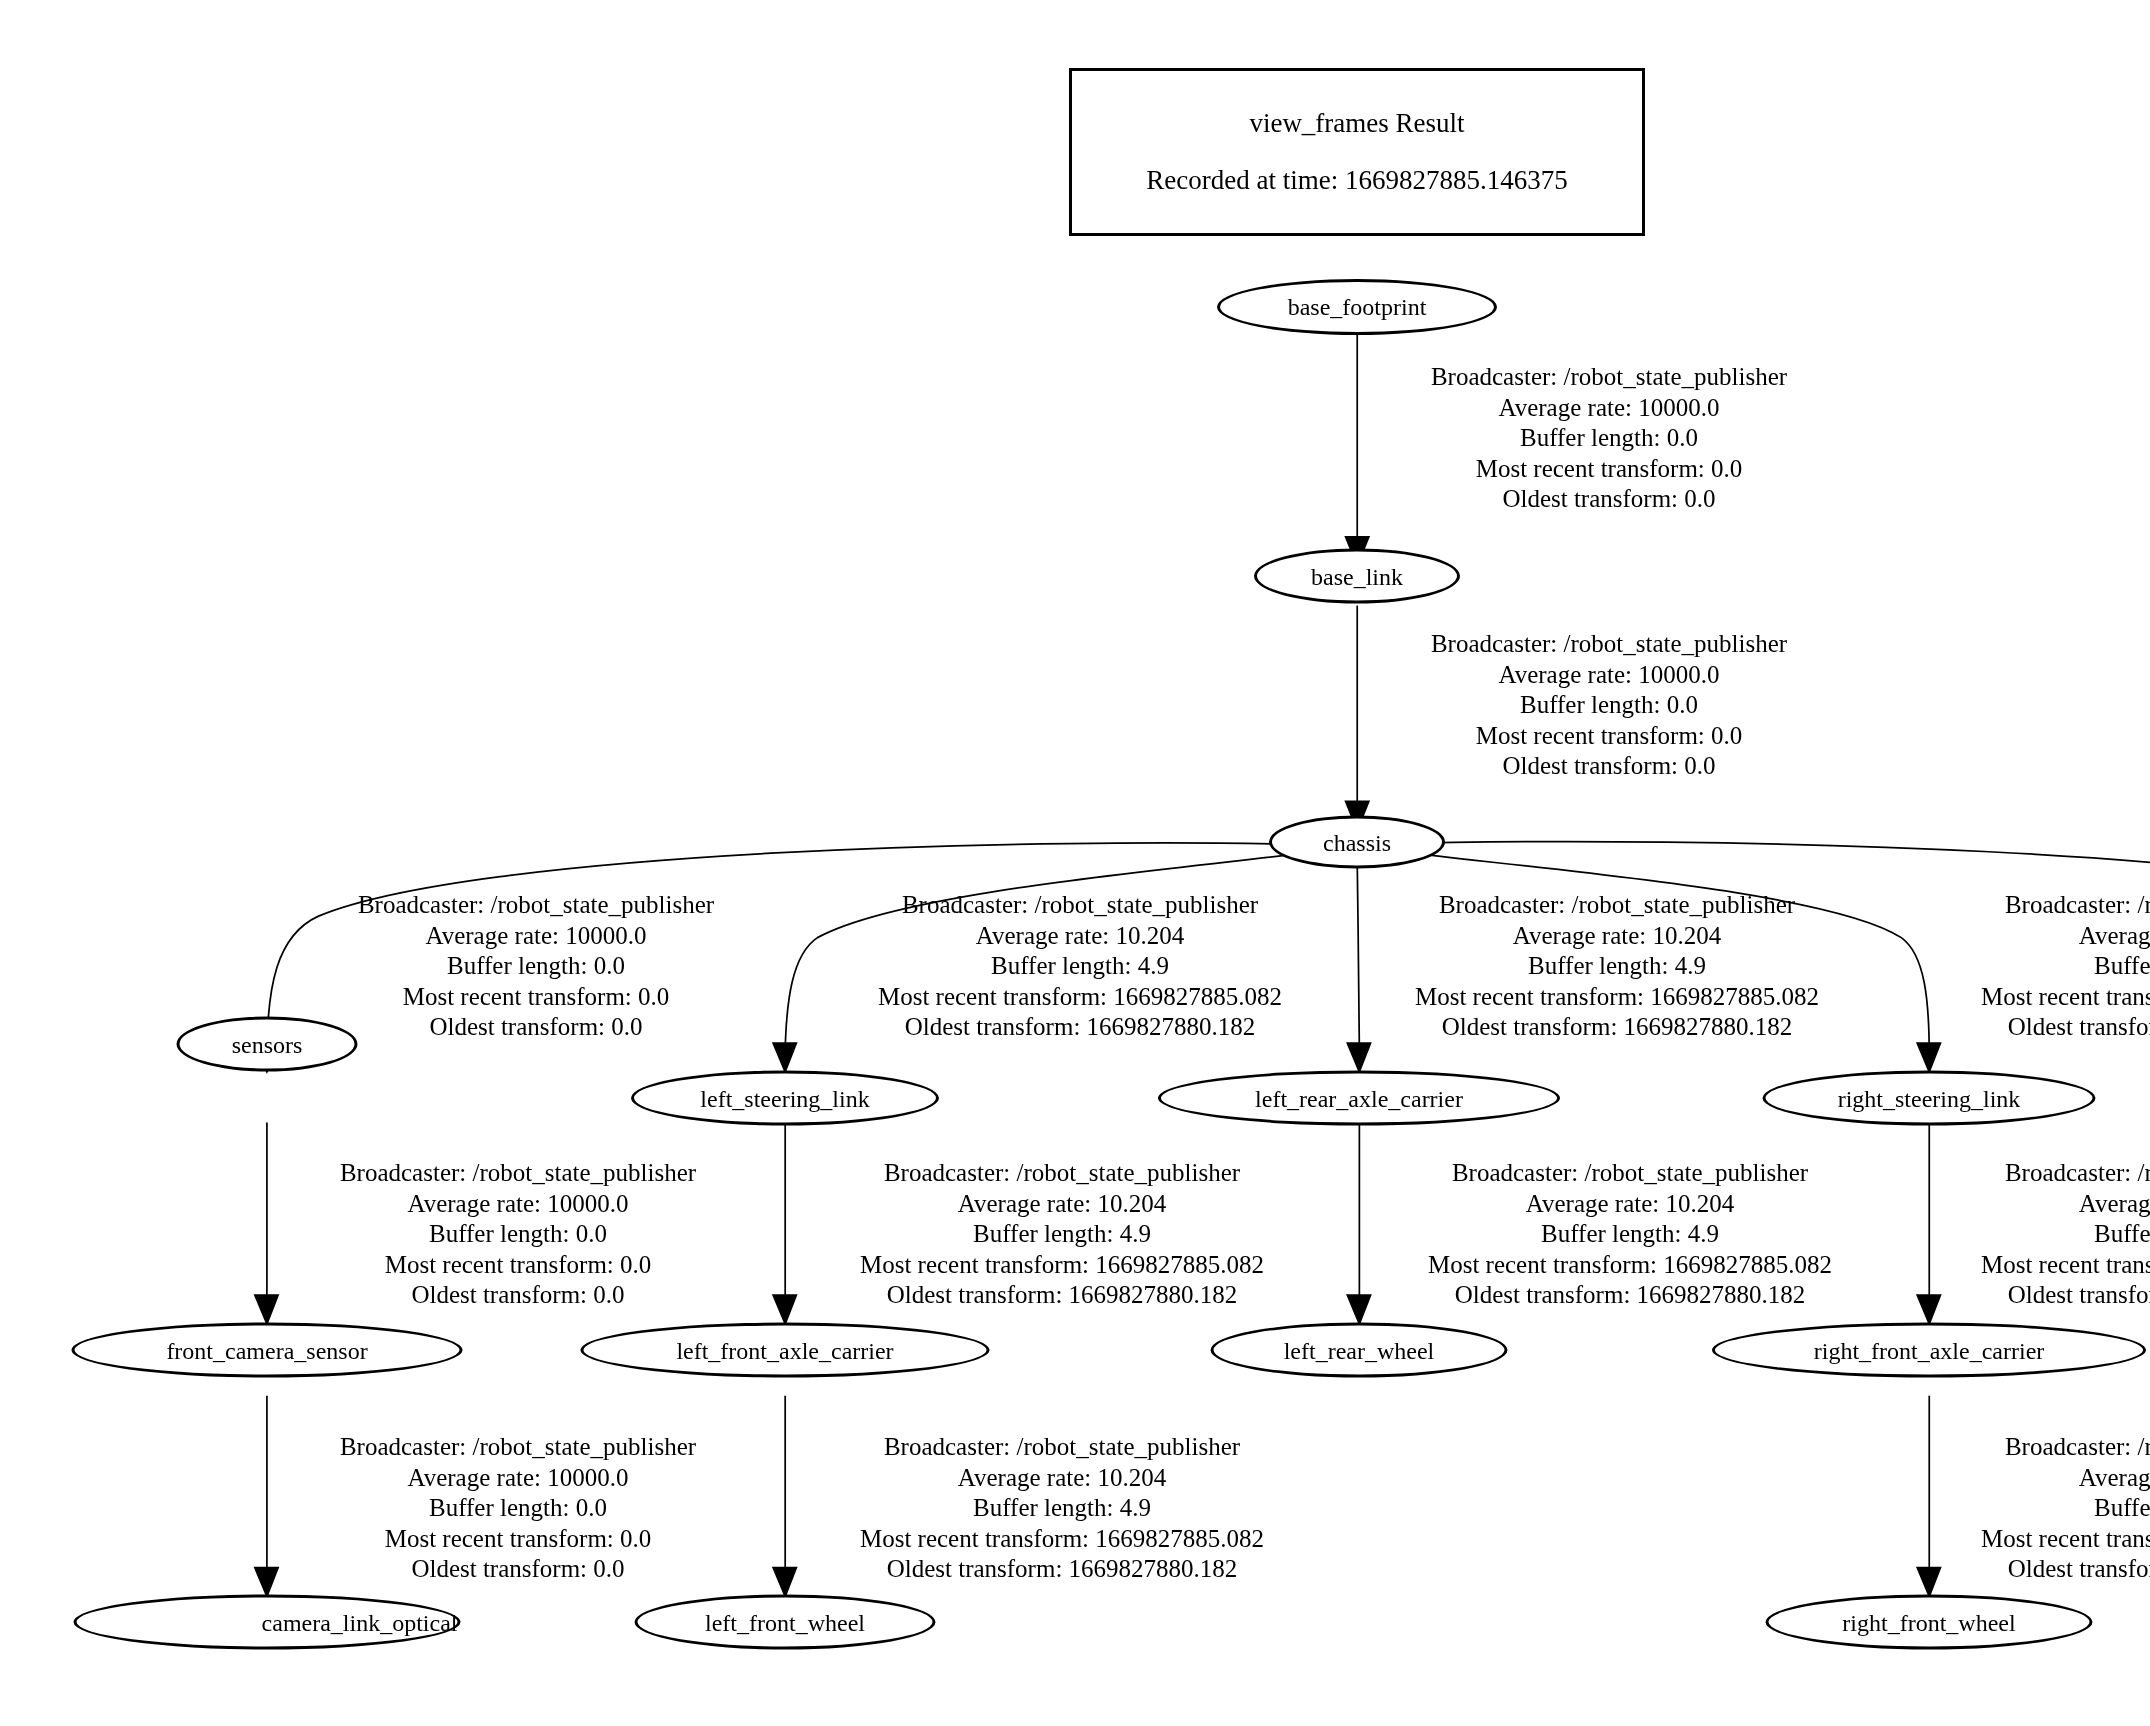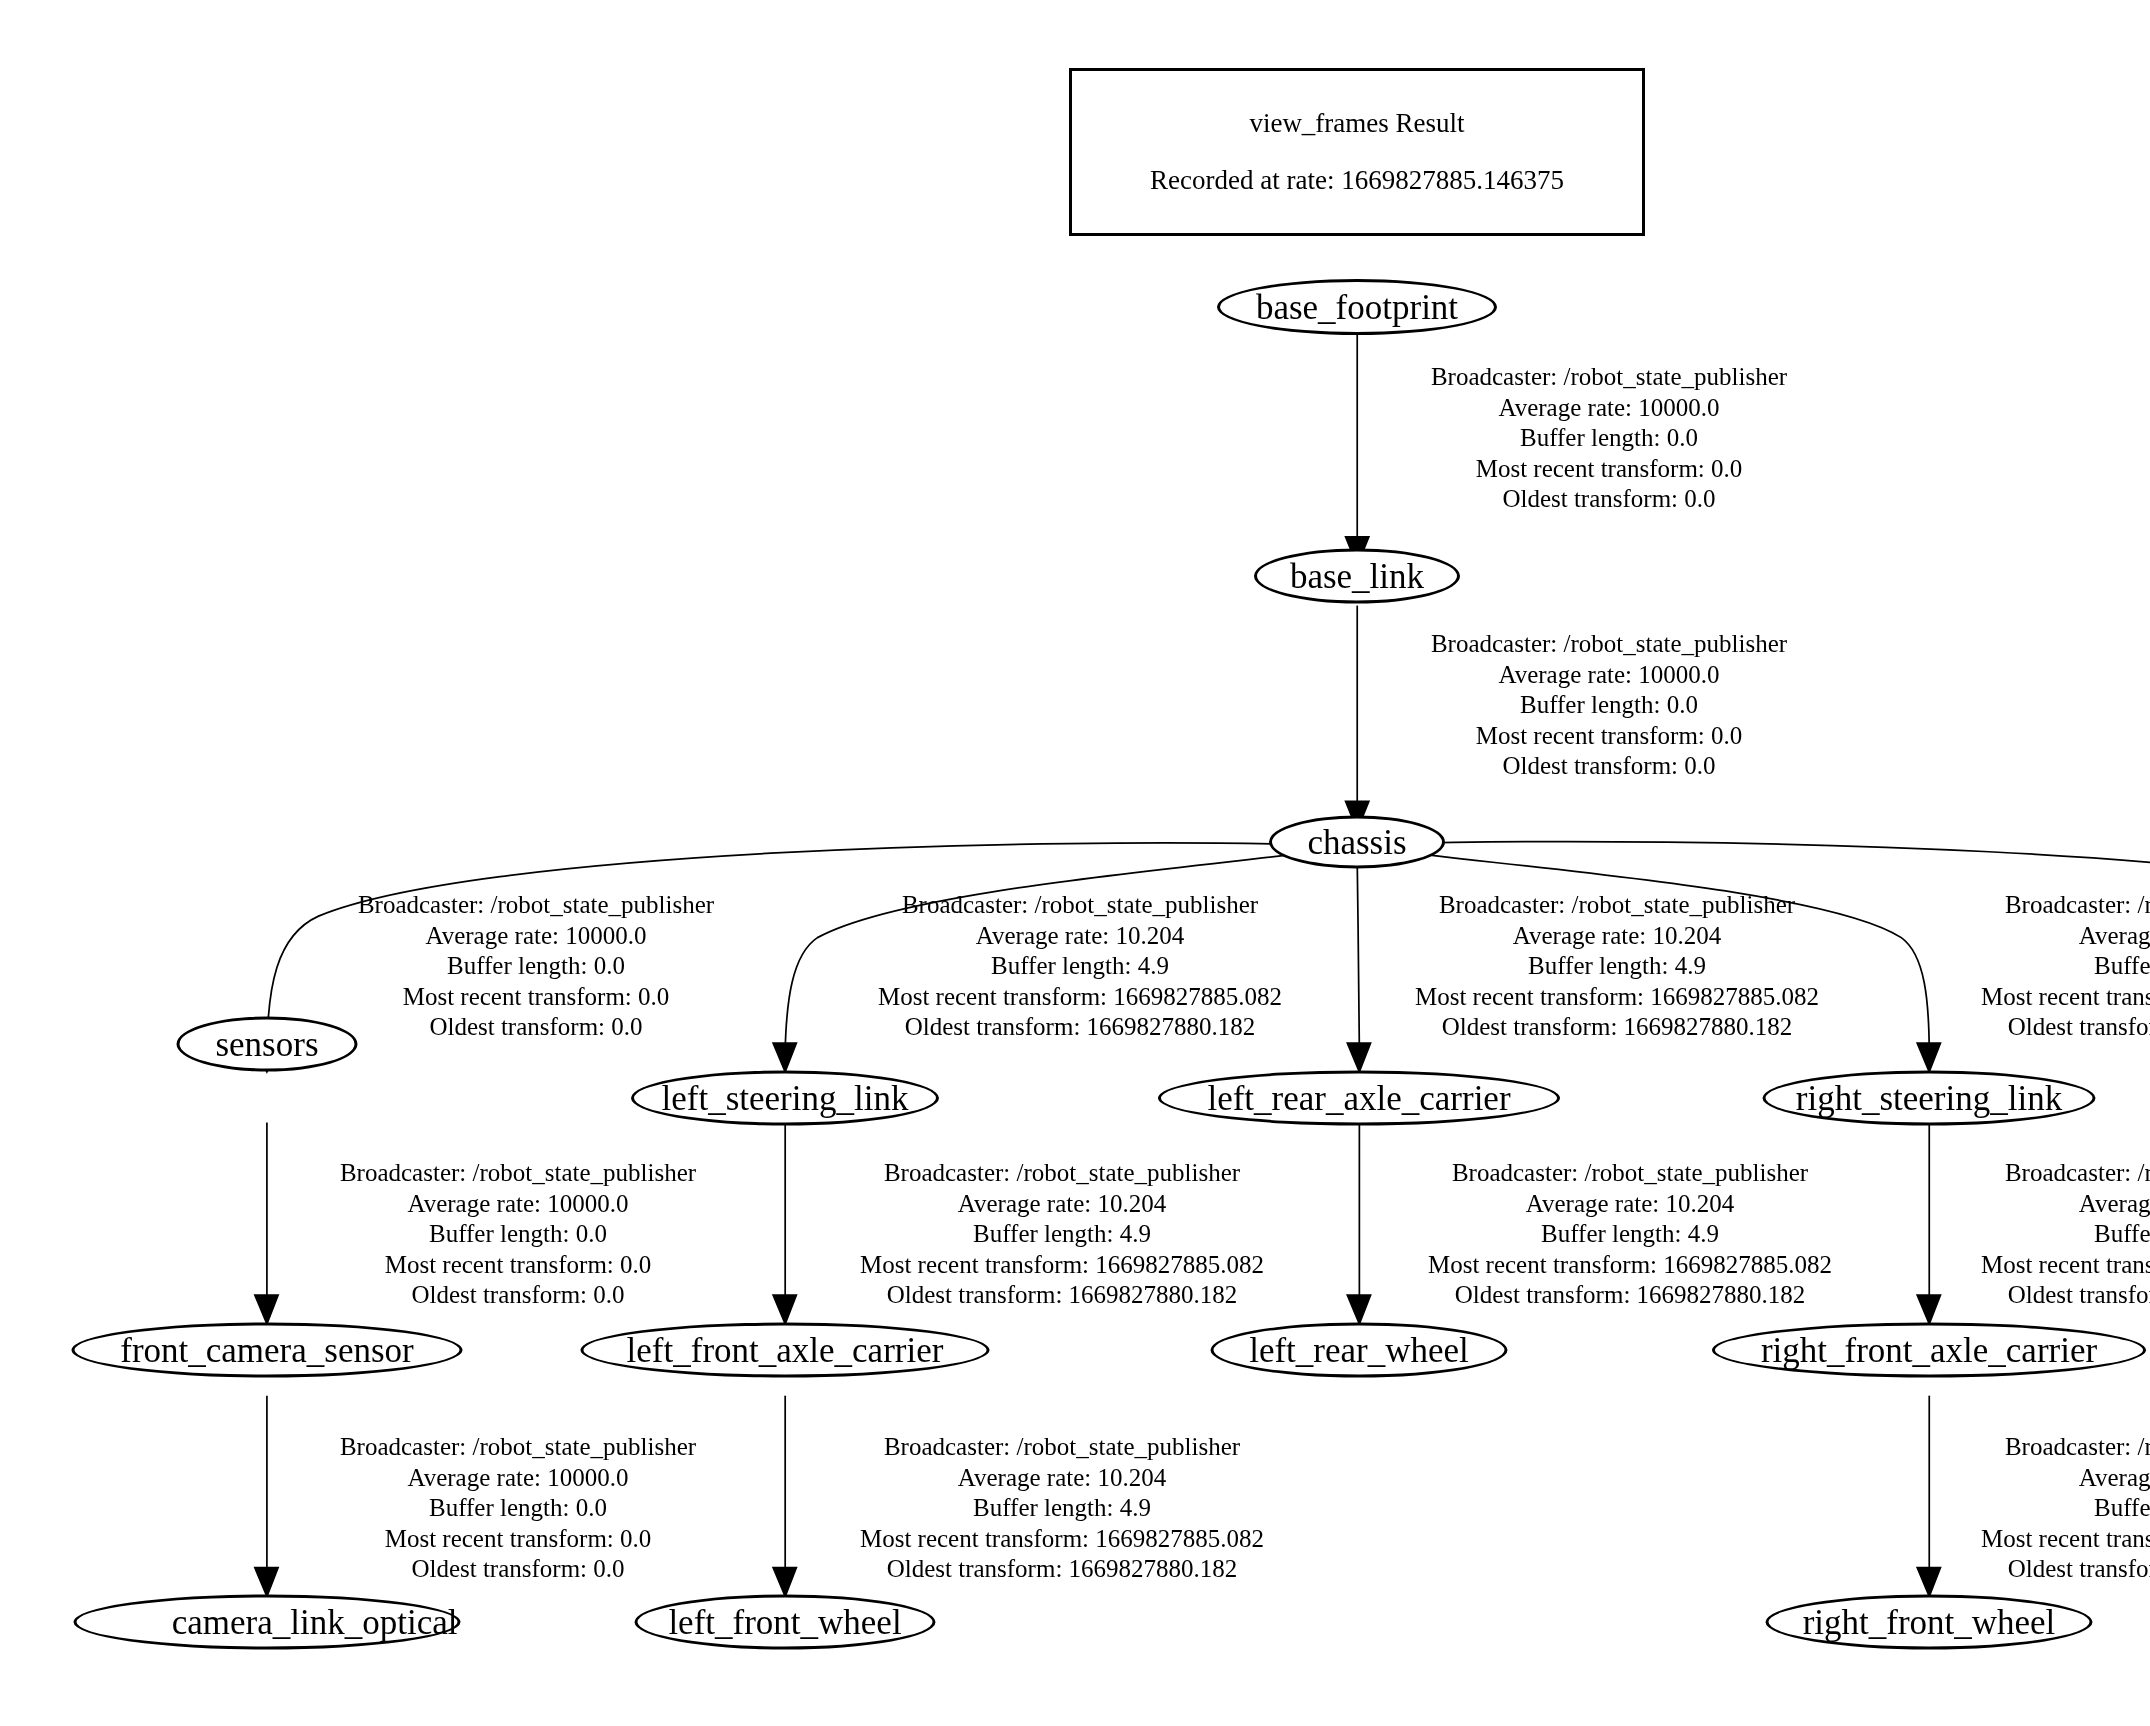--- a/index.html
+++ b/index.html
@@ -62,21 +62,21 @@
     border: 3px solid #000000;
     border-radius: 50%;
     background: #ffffff;
     box-sizing: border-box;
     display: flex;
     align-items: center;
     justify-content: center;
     transform: translate(-50%, -50%);
   }
   .node .nlabel {
-    font-size: 35px;
+    font-size: 24px;
     line-height: 1;
     white-space: nowrap;
     text-align: center;
   }
 
   
   .edge-label {
     position: absolute;
     text-align: center;
     font-size: 25px;
@@ -134,21 +134,21 @@
 
     <line x1="1825" y1="3245" x2="1825" y2="3660"></line>
     <polygon points="1825,3712 1797,3645 1851,3645"></polygon>
 
     <line x1="4485" y1="3245" x2="4485" y2="3660"></line>
     <polygon points="4485,3712 4457,3645 4511,3645"></polygon>
   </svg>
 
   <div class="title-box" style="left:1069px; top:68px; width:576px; height:168px;">
     <div class="tline first">view_frames Result</div>
-    <div class="tline">Recorded at rate: 1669827885.146375</div>
+    <div class="tline">Recorded at time: 1669827885.146375</div>
   </div>
 
   <div class="node" style="left:1357px; top:307px; width:280px; height:56px;">
     <span class="nlabel">base_footprint</span>
   </div>
 
   <div class="node" style="left:1357px; top:576px; width:206px; height:55px;">
     <span class="nlabel">base_link</span>
   </div>
 

